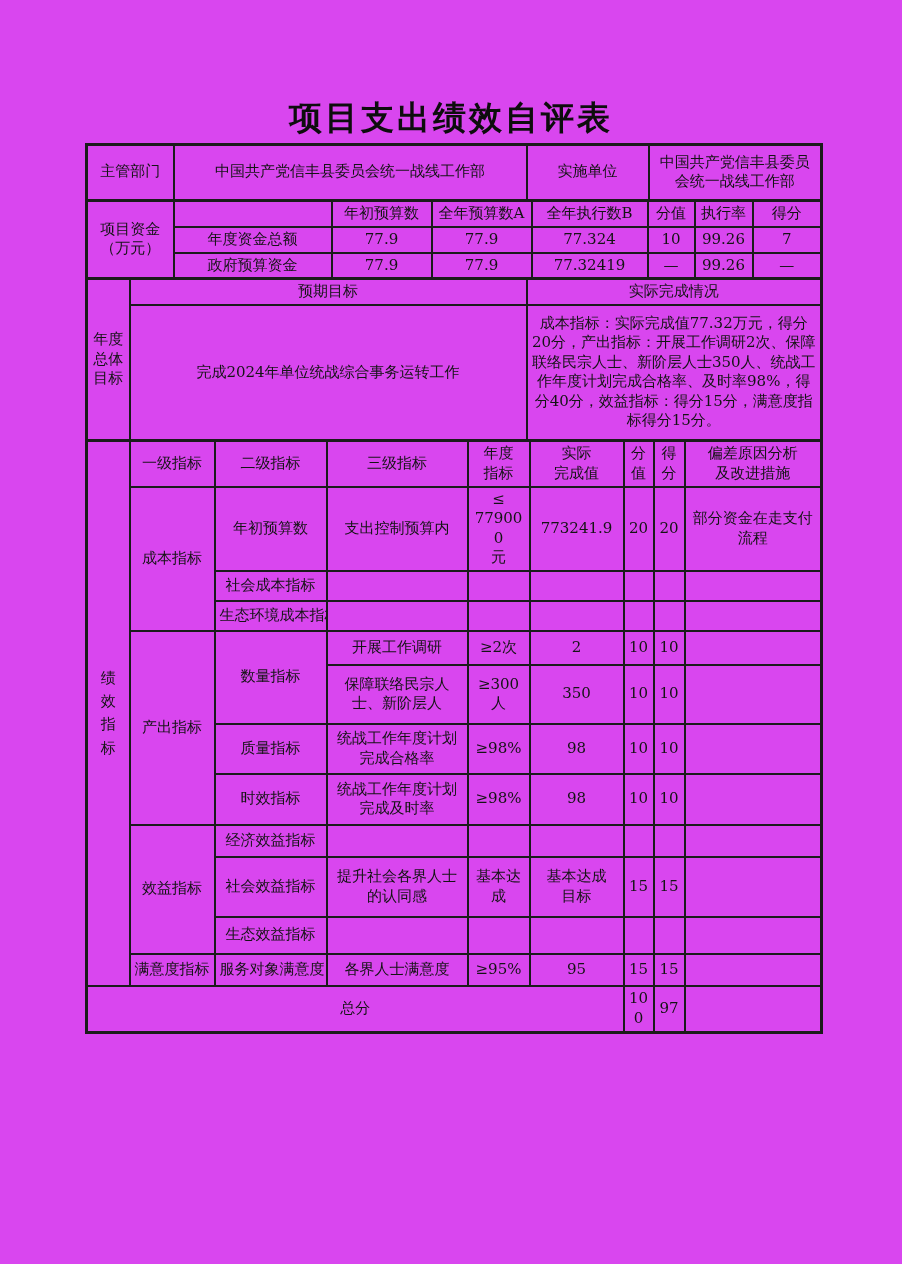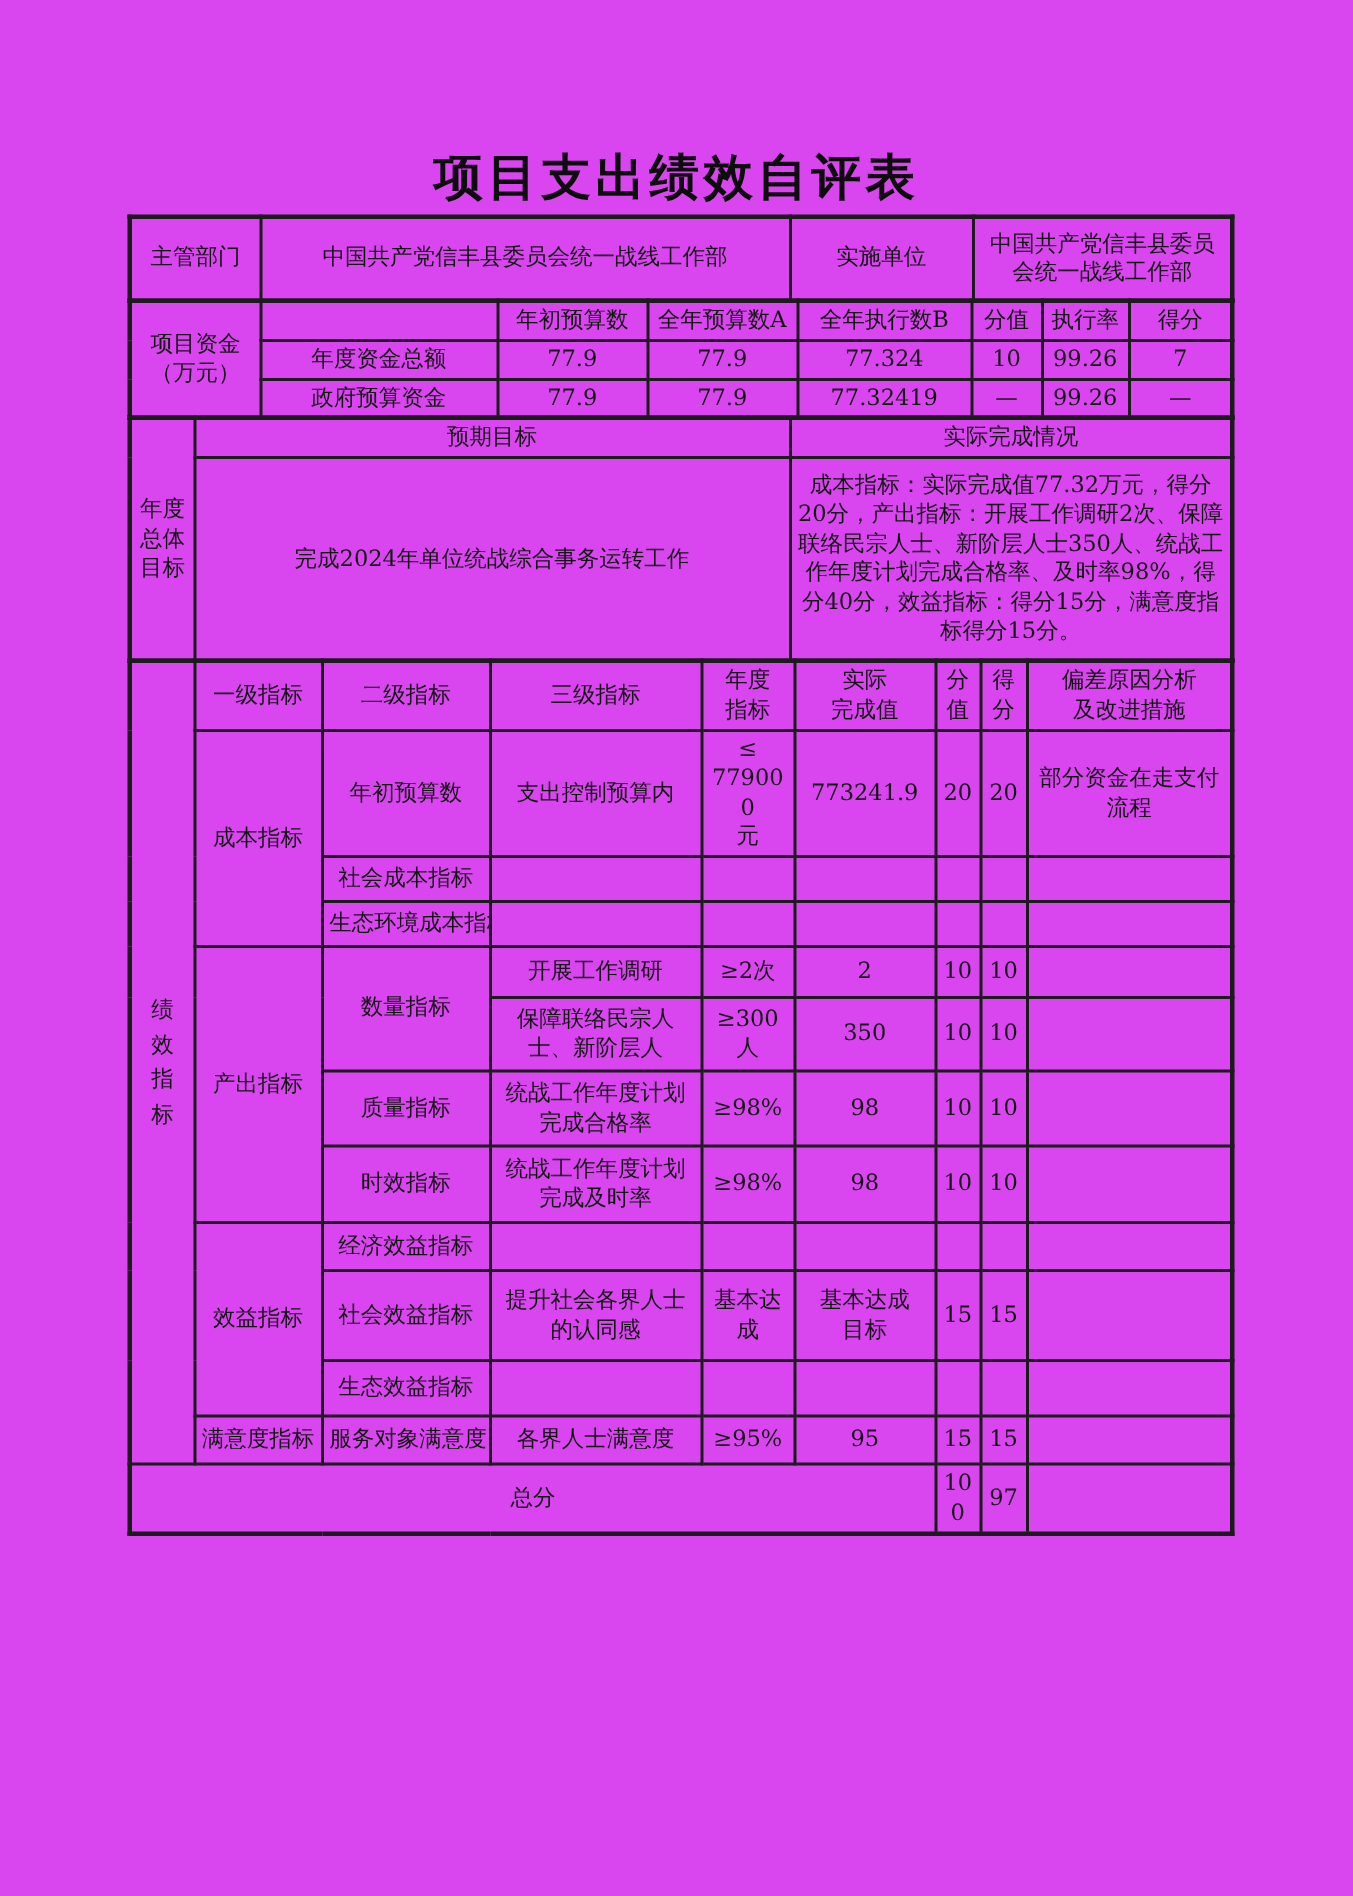--- a/index.html
+++ b/index.html
@@ -193,21 +193,21 @@
     <tr style="height:34px">
       <td rowspan="4" class="nw f14">产出指标</td>
       <td rowspan="2" class="l2">数量指标</td>
       <td class="l3">开展工作调研</td>
       <td class="f17">≥2次</td>
       <td class="f16">2</td>
       <td class="f16">10</td>
       <td class="f16">10</td>
       <td></td>
     </tr>
-    <tr style="height:49px">
+    <tr style="height:59px">
       <td class="l3">保障联络民宗人士、新阶层人</td>
       <td class="pre f17 lh1">≥300
 人</td>
       <td class="f16">350</td>
       <td class="f16">10</td>
       <td class="f16">10</td>
       <td></td>
     </tr>
     <tr style="height:50px">
       <td class="l2">质量指标</td>

